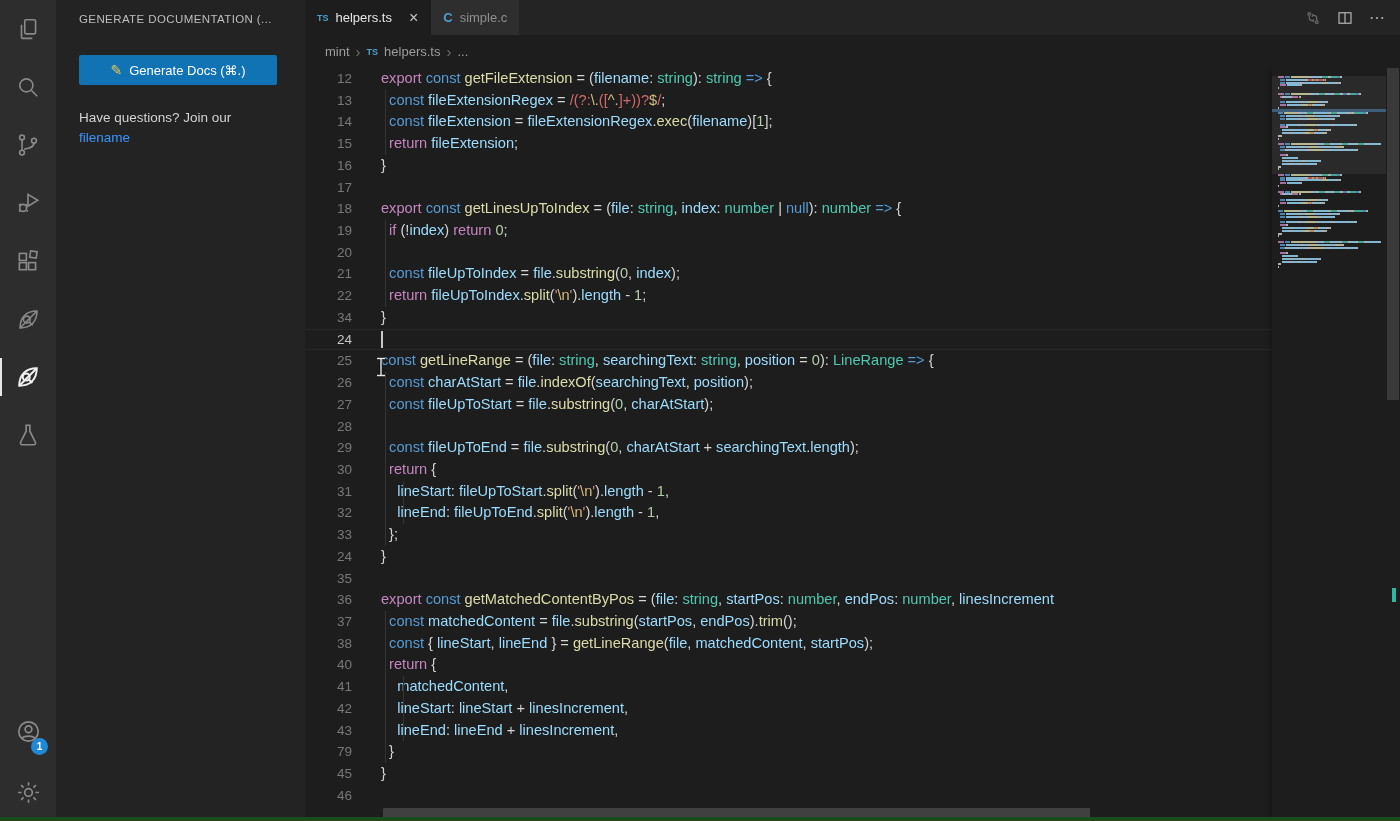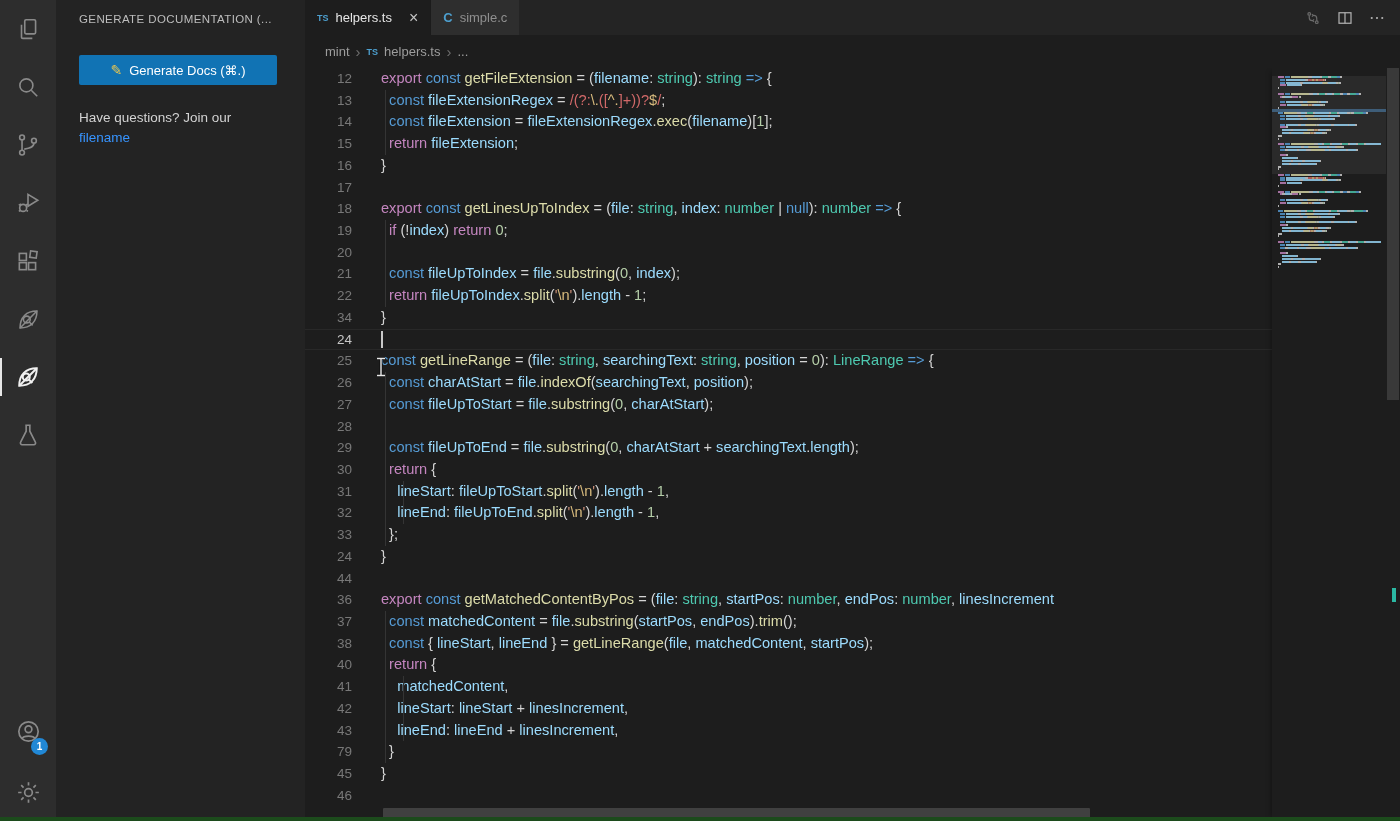--- a/index.html
+++ b/index.html
@@ -214,21 +214,21 @@
           <div class="line"><span class="ln">25</span><span class="lc"><span style="color: rgb(86, 156, 214);">const</span><span style="color: rgb(212, 212, 212);"> </span><span style="color: rgb(220, 220, 170);">getLineRange</span><span style="color: rgb(212, 212, 212);"> = (</span><span style="color: rgb(156, 220, 254);">file</span><span style="color: rgb(212, 212, 212);">: </span><span style="color: rgb(78, 201, 176);">string</span><span style="color: rgb(212, 212, 212);">, </span><span style="color: rgb(156, 220, 254);">searchingText</span><span style="color: rgb(212, 212, 212);">: </span><span style="color: rgb(78, 201, 176);">string</span><span style="color: rgb(212, 212, 212);">, </span><span style="color: rgb(156, 220, 254);">position</span><span style="color: rgb(212, 212, 212);"> = </span><span style="color: rgb(181, 206, 168);">0</span><span style="color: rgb(212, 212, 212);">): </span><span style="color: rgb(78, 201, 176);">LineRange</span><span style="color: rgb(86, 156, 214);"> =&gt;</span><span style="color: rgb(212, 212, 212);"> {</span></span></div>
           <div class="line"><div class="guide" style="left: 80px;"></div><span class="ln">26</span><span class="lc"><span style="color: rgb(212, 212, 212);">  </span><span style="color: rgb(86, 156, 214);">const</span><span style="color: rgb(212, 212, 212);"> </span><span style="color: rgb(156, 220, 254);">charAtStart</span><span style="color: rgb(212, 212, 212);"> = </span><span style="color: rgb(156, 220, 254);">file</span><span style="color: rgb(212, 212, 212);">.</span><span style="color: rgb(220, 220, 170);">indexOf</span><span style="color: rgb(212, 212, 212);">(</span><span style="color: rgb(156, 220, 254);">searchingText</span><span style="color: rgb(212, 212, 212);">, </span><span style="color: rgb(156, 220, 254);">position</span><span style="color: rgb(212, 212, 212);">);</span></span></div>
           <div class="line"><div class="guide" style="left: 80px;"></div><span class="ln">27</span><span class="lc"><span style="color: rgb(212, 212, 212);">  </span><span style="color: rgb(86, 156, 214);">const</span><span style="color: rgb(212, 212, 212);"> </span><span style="color: rgb(156, 220, 254);">fileUpToStart</span><span style="color: rgb(212, 212, 212);"> = </span><span style="color: rgb(156, 220, 254);">file</span><span style="color: rgb(212, 212, 212);">.</span><span style="color: rgb(220, 220, 170);">substring</span><span style="color: rgb(212, 212, 212);">(</span><span style="color: rgb(181, 206, 168);">0</span><span style="color: rgb(212, 212, 212);">, </span><span style="color: rgb(156, 220, 254);">charAtStart</span><span style="color: rgb(212, 212, 212);">);</span></span></div>
           <div class="line"><div class="guide" style="left: 80px;"></div><span class="ln">28</span><span class="lc"></span></div>
           <div class="line"><div class="guide" style="left: 80px;"></div><span class="ln">29</span><span class="lc"><span style="color: rgb(212, 212, 212);">  </span><span style="color: rgb(86, 156, 214);">const</span><span style="color: rgb(212, 212, 212);"> </span><span style="color: rgb(156, 220, 254);">fileUpToEnd</span><span style="color: rgb(212, 212, 212);"> = </span><span style="color: rgb(156, 220, 254);">file</span><span style="color: rgb(212, 212, 212);">.</span><span style="color: rgb(220, 220, 170);">substring</span><span style="color: rgb(212, 212, 212);">(</span><span style="color: rgb(181, 206, 168);">0</span><span style="color: rgb(212, 212, 212);">, </span><span style="color: rgb(156, 220, 254);">charAtStart</span><span style="color: rgb(212, 212, 212);"> + </span><span style="color: rgb(156, 220, 254);">searchingText</span><span style="color: rgb(212, 212, 212);">.</span><span style="color: rgb(156, 220, 254);">length</span><span style="color: rgb(212, 212, 212);">);</span></span></div>
           <div class="line"><div class="guide" style="left: 80px;"></div><span class="ln">30</span><span class="lc"><span style="color: rgb(212, 212, 212);">  </span><span style="color: rgb(197, 134, 192);">return</span><span style="color: rgb(212, 212, 212);"> {</span></span></div>
           <div class="line"><div class="guide" style="left: 80px;"></div><div class="guide" style="left: 98px;"></div><span class="ln">31</span><span class="lc"><span style="color: rgb(212, 212, 212);">    </span><span style="color: rgb(156, 220, 254);">lineStart</span><span style="color: rgb(212, 212, 212);">: </span><span style="color: rgb(156, 220, 254);">fileUpToStart</span><span style="color: rgb(212, 212, 212);">.</span><span style="color: rgb(220, 220, 170);">split</span><span style="color: rgb(212, 212, 212);">(</span><span style="color: rgb(206, 145, 120);">'</span><span style="color: rgb(215, 186, 125);">\n</span><span style="color: rgb(206, 145, 120);">'</span><span style="color: rgb(212, 212, 212);">).</span><span style="color: rgb(156, 220, 254);">length</span><span style="color: rgb(212, 212, 212);"> - </span><span style="color: rgb(181, 206, 168);">1</span><span style="color: rgb(212, 212, 212);">,</span></span></div>
           <div class="line"><div class="guide" style="left: 80px;"></div><div class="guide" style="left: 98px;"></div><span class="ln">32</span><span class="lc"><span style="color: rgb(212, 212, 212);">    </span><span style="color: rgb(156, 220, 254);">lineEnd</span><span style="color: rgb(212, 212, 212);">: </span><span style="color: rgb(156, 220, 254);">fileUpToEnd</span><span style="color: rgb(212, 212, 212);">.</span><span style="color: rgb(220, 220, 170);">split</span><span style="color: rgb(212, 212, 212);">(</span><span style="color: rgb(206, 145, 120);">'</span><span style="color: rgb(215, 186, 125);">\n</span><span style="color: rgb(206, 145, 120);">'</span><span style="color: rgb(212, 212, 212);">).</span><span style="color: rgb(156, 220, 254);">length</span><span style="color: rgb(212, 212, 212);"> - </span><span style="color: rgb(181, 206, 168);">1</span><span style="color: rgb(212, 212, 212);">,</span></span></div>
           <div class="line"><div class="guide" style="left: 80px;"></div><span class="ln">33</span><span class="lc"><span style="color: rgb(212, 212, 212);">  };</span></span></div>
           <div class="line"><span class="ln">24</span><span class="lc"><span style="color: rgb(212, 212, 212);">}</span></span></div>
-          <div class="line"><span class="ln">44</span><span class="lc"></span></div>
+          <div class="line"><span class="ln">35</span><span class="lc"></span></div>
           <div class="line"><span class="ln">36</span><span class="lc"><span style="color: rgb(197, 134, 192);">export</span><span style="color: rgb(212, 212, 212);"> </span><span style="color: rgb(86, 156, 214);">const</span><span style="color: rgb(212, 212, 212);"> </span><span style="color: rgb(220, 220, 170);">getMatchedContentByPos</span><span style="color: rgb(212, 212, 212);"> = (</span><span style="color: rgb(156, 220, 254);">file</span><span style="color: rgb(212, 212, 212);">: </span><span style="color: rgb(78, 201, 176);">string</span><span style="color: rgb(212, 212, 212);">, </span><span style="color: rgb(156, 220, 254);">startPos</span><span style="color: rgb(212, 212, 212);">: </span><span style="color: rgb(78, 201, 176);">number</span><span style="color: rgb(212, 212, 212);">, </span><span style="color: rgb(156, 220, 254);">endPos</span><span style="color: rgb(212, 212, 212);">: </span><span style="color: rgb(78, 201, 176);">number</span><span style="color: rgb(212, 212, 212);">, </span><span style="color: rgb(156, 220, 254);">linesIncrement</span></span></div>
           <div class="line"><div class="guide" style="left: 80px;"></div><span class="ln">37</span><span class="lc"><span style="color: rgb(212, 212, 212);">  </span><span style="color: rgb(86, 156, 214);">const</span><span style="color: rgb(212, 212, 212);"> </span><span style="color: rgb(156, 220, 254);">matchedContent</span><span style="color: rgb(212, 212, 212);"> = </span><span style="color: rgb(156, 220, 254);">file</span><span style="color: rgb(212, 212, 212);">.</span><span style="color: rgb(220, 220, 170);">substring</span><span style="color: rgb(212, 212, 212);">(</span><span style="color: rgb(156, 220, 254);">startPos</span><span style="color: rgb(212, 212, 212);">, </span><span style="color: rgb(156, 220, 254);">endPos</span><span style="color: rgb(212, 212, 212);">).</span><span style="color: rgb(220, 220, 170);">trim</span><span style="color: rgb(212, 212, 212);">();</span></span></div>
           <div class="line"><div class="guide" style="left: 80px;"></div><span class="ln">38</span><span class="lc"><span style="color: rgb(212, 212, 212);">  </span><span style="color: rgb(86, 156, 214);">const</span><span style="color: rgb(212, 212, 212);"> { </span><span style="color: rgb(156, 220, 254);">lineStart</span><span style="color: rgb(212, 212, 212);">, </span><span style="color: rgb(156, 220, 254);">lineEnd</span><span style="color: rgb(212, 212, 212);"> } = </span><span style="color: rgb(220, 220, 170);">getLineRange</span><span style="color: rgb(212, 212, 212);">(</span><span style="color: rgb(156, 220, 254);">file</span><span style="color: rgb(212, 212, 212);">, </span><span style="color: rgb(156, 220, 254);">matchedContent</span><span style="color: rgb(212, 212, 212);">, </span><span style="color: rgb(156, 220, 254);">startPos</span><span style="color: rgb(212, 212, 212);">);</span></span></div>
           <div class="line"><div class="guide" style="left: 80px;"></div><span class="ln">40</span><span class="lc"><span style="color: rgb(212, 212, 212);">  </span><span style="color: rgb(197, 134, 192);">return</span><span style="color: rgb(212, 212, 212);"> {</span></span></div>
           <div class="line"><div class="guide" style="left: 80px;"></div><div class="guide" style="left: 98px;"></div><span class="ln">41</span><span class="lc"><span style="color: rgb(212, 212, 212);">    </span><span style="color: rgb(156, 220, 254);">matchedContent</span><span style="color: rgb(212, 212, 212);">,</span></span></div>
           <div class="line"><div class="guide" style="left: 80px;"></div><div class="guide" style="left: 98px;"></div><span class="ln">42</span><span class="lc"><span style="color: rgb(212, 212, 212);">    </span><span style="color: rgb(156, 220, 254);">lineStart</span><span style="color: rgb(212, 212, 212);">: </span><span style="color: rgb(156, 220, 254);">lineStart</span><span style="color: rgb(212, 212, 212);"> + </span><span style="color: rgb(156, 220, 254);">linesIncrement</span><span style="color: rgb(212, 212, 212);">,</span></span></div>
           <div class="line"><div class="guide" style="left: 80px;"></div><div class="guide" style="left: 98px;"></div><span class="ln">43</span><span class="lc"><span style="color: rgb(212, 212, 212);">    </span><span style="color: rgb(156, 220, 254);">lineEnd</span><span style="color: rgb(212, 212, 212);">: </span><span style="color: rgb(156, 220, 254);">lineEnd</span><span style="color: rgb(212, 212, 212);"> + </span><span style="color: rgb(156, 220, 254);">linesIncrement</span><span style="color: rgb(212, 212, 212);">,</span></span></div>
           <div class="line"><div class="guide" style="left: 80px;"></div><span class="ln">79</span><span class="lc"><span style="color: rgb(212, 212, 212);">  }</span></span></div>
           <div class="line"><span class="ln">45</span><span class="lc"><span style="color: rgb(212, 212, 212);">}</span></span></div>
           <div class="line"><span class="ln">46</span><span class="lc"></span></div>

